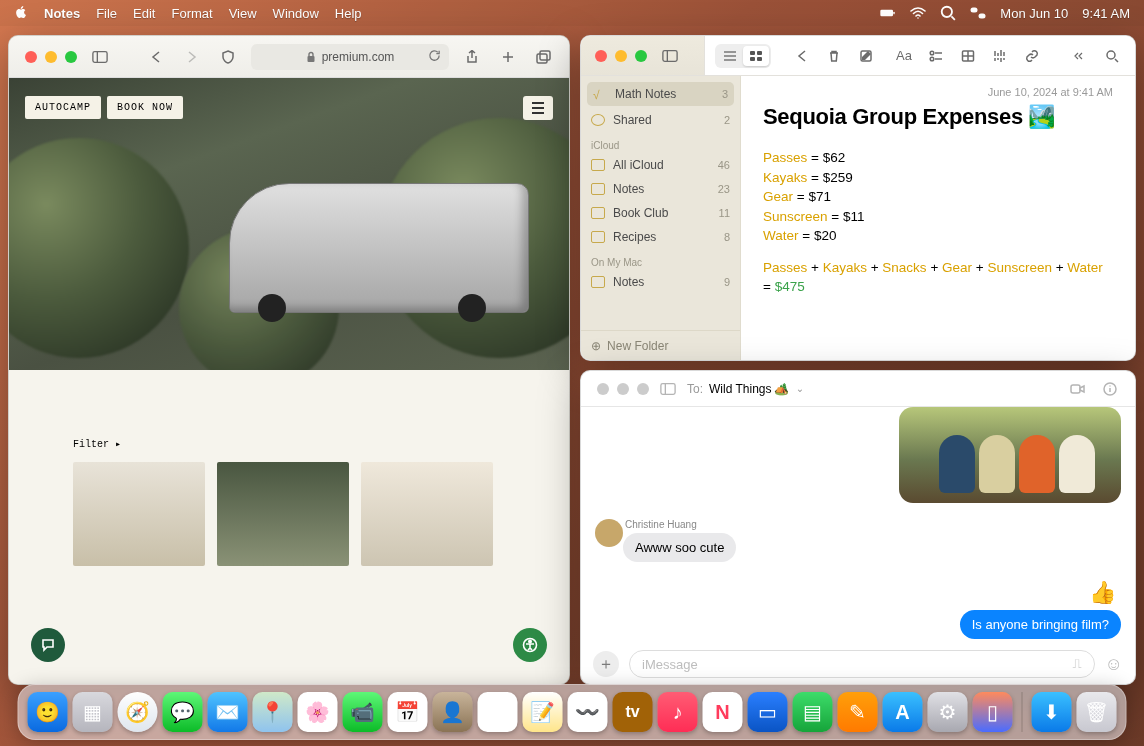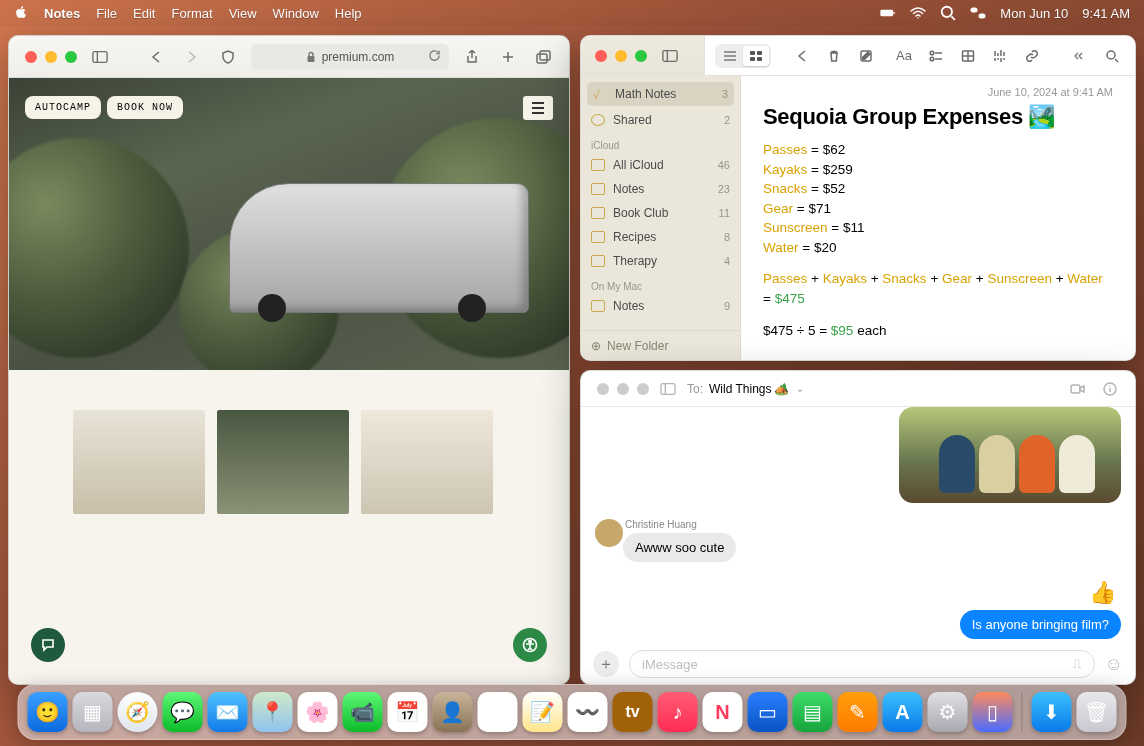--- a/index.html
+++ b/index.html
@@ -46,21 +46,21 @@
 
   
   .safari { left:8px; top:35px; width:562px; height:650px; background:#f6f4ed; }
   .safari-toolbar { height:42px; background: linear-gradient(#f7f6f2,#efeee9); border-bottom:1px solid #ddd; display:flex; align-items:center; padding:0 12px; gap:10px; }
   .safari-addr { flex:1; height:26px; background:#e9e8e3; border-radius:6px; display:flex; align-items:center; justify-content:center; gap:6px; font-size:12px; color:#555; position:relative; }
   .safari-addr .reload { position:absolute; right:8px; }
   .safari-content { display:flex; flex-direction:column; height:calc(100% - 42px); }
   .hero { height:292px; background: linear-gradient(160deg,#3a4235 0%, #5a6550 30%, #4a5142 60%, #5b6350 100%); position:relative; overflow:hidden; }
   .foliage { position:absolute; border-radius:50%; background: radial-gradient(circle at 35% 30%, #7a8a5e 0%, #4c5b3d 45%, #2f3a28 80%); filter:blur(1px); }
   .hero-badges { position:absolute; top:18px; left:16px; display:flex; gap:6px; }
-  .badge { background:#f5f2e7; padding:6px 10px; font-family: "Courier New", monospace; font-size:10px; letter-spacing:1px; border-radius:8px; }
+  .badge { background:#f5f2e7; padding:6px 10px; font-family: "Courier New", monospace; font-size:10px; letter-spacing:1px; border-radius:2px; }
   .hamburger { position:absolute; top:18px; right:16px; width:30px; height:24px; background:#f5f2e7; border-radius:3px; display:flex; flex-direction:column; gap:3px; justify-content:center; align-items:center; }
   .hamburger span { width:12px; height:2px; background:#333; }
   .trailer { position:absolute; right:40px; top:105px; width:300px; height:130px; background: linear-gradient(#e0e0e0, #a5a5a5); border-radius: 60px 12px 6px 6px / 60px 12px 6px 6px; border:1px solid #777; box-shadow: inset -6px -4px 8px rgba(0,0,0,.25); }
   .trailer::after { content:""; position:absolute; left:28px; bottom:-10px; width:28px; height:28px; background:#222; border-radius:50%; box-shadow: 200px 0 #222; }
   .below { flex:1; background:#f6f4ed; padding: 28px 64px 20px; position:relative; }
   .eyebrow { font-family:"Courier New",monospace; font-size:10px; letter-spacing:2px; }
   .headline { font-family: Georgia, 'Times New Roman', serif; font-size:30px; line-height:1.25; margin-top:18px; color:#1a1a1a; }
   .filter { font-family:"Courier New",monospace; font-size:10px; margin-top:40px; }
   .thumbs { display:flex; gap:12px; margin-top:12px; }
   .thumb { width:132px; height:104px; border-radius:2px; background:#777; }
@@ -86,21 +86,21 @@
   .sb-row .count { margin-left:auto; color:#9a9687; font-size:11px; }
   .sb-row.sel { background:#d9d4c2; border-radius:5px; margin:2px 6px; padding:0 6px; }
   .sb-head { font-size:10px; color:#9a9687; padding:8px 10px 2px; }
   .sb-icon { width:14px; height:12px; border-radius:2px; border:1.5px solid #c7a94c; }
   .sb-icon.calc { border:none; color:#c7a94c; font-size:12px; }
   .sb-icon.shared { border-radius:50%; }
   .sb-foot { margin-top:auto; border-top:1px solid #ddd8c8; height:30px; display:flex; align-items:center; padding:0 10px; gap:6px; color:#8a8676; }
   .note-content { flex:1; background:#fff; padding: 10px 22px; overflow:auto; font-size:14px; }
   .note-ts { text-align:right; font-size:11px; color:#9a9a9a; }
   .note-title { font-weight:800; font-size:22px; margin-top:6px; letter-spacing:-.3px; }
-  .exp-list { margin-top:10px; line-height:1.45; font-size:13.5px; }
+  .exp-list { margin-top:18px; line-height:1.45; font-size:13.5px; }
   .kw { color:#d9a100; }
   .num-g { color:#3aa24a; font-weight:500; }
 
   
   .messages { left:580px; top:370px; width:556px; height:315px; display:flex; flex-direction:column; background:#fff; }
   .msg-head { height:36px; border-bottom:1px solid #e6e6e6; display:flex; align-items:center; padding:0 12px; gap:6px; font-size:12px; color:#555; }
   .msg-head .traffic span { background:#ccc; }
   .msg-head .spacer{flex:1;}
   .msg-body { flex:1; padding:8px 14px 4px; overflow:hidden; position:relative; }
   .photo-msg { position:absolute; right:14px; top:0; width:222px; height:96px; border-radius:14px; background: linear-gradient(180deg, #b7c77a 0%, #6a7850 55%, #5a4a30 100%); overflow:hidden; }
@@ -235,20 +235,21 @@
         <div class="badge">AUTOCAMP</div>
         <div class="badge">BOOK NOW</div>
       </div>
       <div class="hamburger">
           <span></span>
           <span></span>
           <span></span>
         </div>
     </div>
     <div class="below">
+      <div class="filter">Filter ▸</div>
       <div class="thumbs">
         <div class="thumb t1"></div>
         <div class="thumb t2"></div>
         <div class="thumb t3"></div>
       </div>
       <div class="fab left">
           <svg width="16" height="16" viewBox="0 0 16 16" fill="none" stroke="#fff" stroke-width="1.6">
             <path d="M3 3h10v7H7l-3 3v-3H3z"></path>
           </svg>
         </div>
@@ -381,58 +382,51 @@
       <div class="sb-row">
           <span class="sb-icon"></span>
           <span>Book Club</span>
           <span class="count">11</span>
         </div>
       <div class="sb-row">
           <span class="sb-icon"></span>
           <span>Recipes</span>
           <span class="count">8</span>
         </div>
-      <div class="sb-row">
-          <span class="sb-icon"></span>
-          <span>Therapy</span>
-          <span class="count">4</span>
-        </div>
       <div class="sb-head">On My Mac</div>
       <div class="sb-row">
           <span class="sb-icon"></span>
           <span>Notes</span>
           <span class="count">9</span>
         </div>
       <div class="sb-foot">
         <span>⊕</span>
         <span style="font-size:12px;">New Folder</span>
       </div>
     </div>
     <div class="note-content">
       <div class="note-ts">June 10, 2024 at 9:41 AM</div>
       <div class="note-title">Sequoia Group Expenses 🏞️</div>
       <div class="exp-list">
         <div><span class="kw">Passes</span> = <span>$62</span></div>
         <div><span class="kw">Kayaks</span> = <span>$259</span></div>
-        <div><span class="kw">Snacks</span> = <span>$52</span></div>
         <div><span class="kw">Gear</span> = <span>$71</span></div>
         <div><span class="kw">Sunscreen</span> = <span>$11</span></div>
         <div><span class="kw">Water</span> = <span>$20</span></div>
         <div style="height:12px"></div>
         <div>
           <span class="kw">Passes</span> + 
           <span class="kw">Kayaks</span> + 
           <span class="kw">Snacks</span> + 
           <span class="kw">Gear</span> + 
           <span class="kw">Sunscreen</span> + 
           <span class="kw">Water</span><br>
           <span>= </span><span class="num-g">$475</span>
         </div>
         <div style="height:12px"></div>
-        <div><span>$475 ÷ 5 = </span> <span class="num-g">$95</span><span> each</span></div>
       </div>
     </div>
   </div>
 </div>
 
 <div class="window messages">
   <div class="msg-head">
     <div class="traffic">
         <span></span>
         <span></span>

